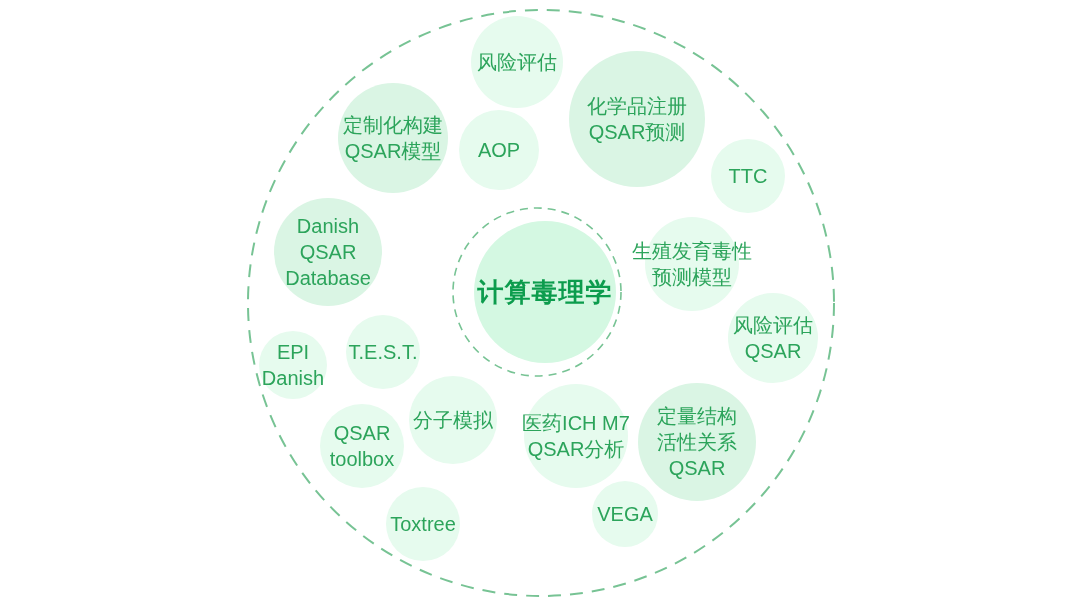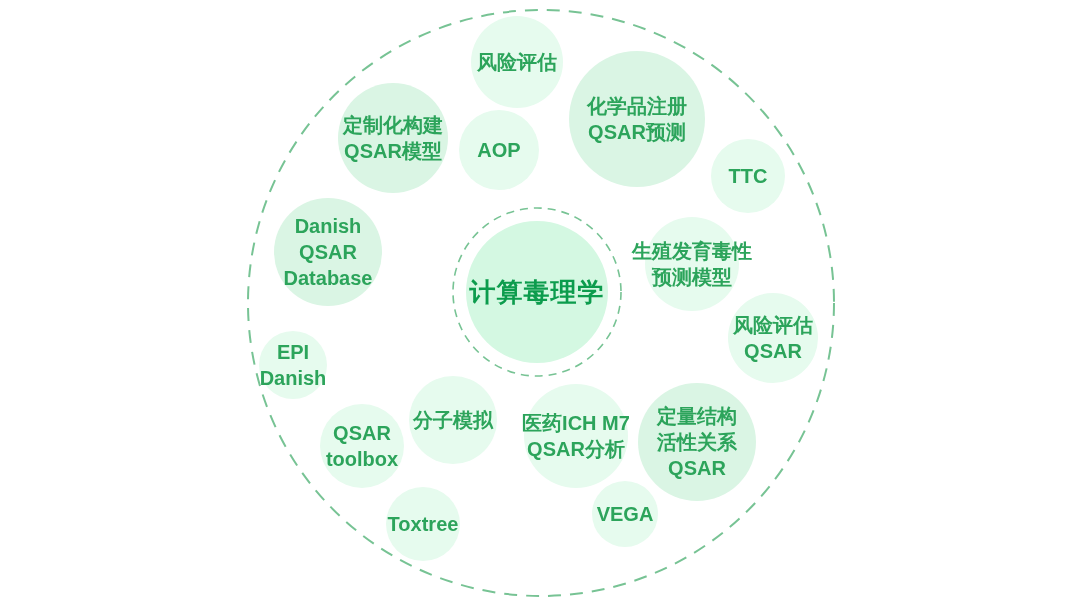--- a/index.html
+++ b/index.html
@@ -23,27 +23,27 @@
   .rings{position:absolute;left:0;top:0;width:1080px;height:608px;}
   .rings circle{fill:none;stroke:var(--dash-green);}
   .outer-ring{stroke-width:2;stroke-dasharray:13 9;}
   .inner-ring{stroke-width:1.6;stroke-dasharray:8 6;}
   .bubble{
     position:absolute;border-radius:50%;
     display:flex;flex-direction:column;align-items:center;justify-content:center;
     text-align:center;color:var(--label-green);
     font-size:20px;line-height:26px;
   }
-  .bubble span{white-space:nowrap;font-weight:bold;}
+  .bubble span{white-space:nowrap;}
   .bubble.light{background:var(--bubble-light);}
   .bubble.mid{background:var(--bubble-medium);}
   .center-bubble{
     background:var(--center-fill);
     color:var(--title-green);
-    font-size:26px;font-weight:700;letter-spacing:1px;
+    font-size:26px;font-weight:700;letter-spacing:1px;margin-left:8px;
   }
 </style>
 </head>
 <body>
 
 <div class="canvas">
 
   <svg class="rings" width="1080" height="608" viewBox="0 0 1080 608" xmlns="http://www.w3.org/2000/svg">
     <circle class="outer-ring" cx="541" cy="303" r="293"></circle>
     <circle class="inner-ring" cx="537" cy="292" r="84"></circle>
@@ -85,20 +85,23 @@
   <div class="bubble light" style="left:728px;top:293px;width:90px;height:90px">
     <span>风险评估</span>
     <span>QSAR</span>
   </div>
 
   <div class="bubble light" style="left:259px;top:331px;width:68px;height:68px">
     <span>EPI</span>
     <span>Danish</span>
   </div>
 
+  <div class="bubble light" style="left:346px;top:315px;width:74px;height:74px">
+    <span>T.E.S.T.</span>
+  </div>
 
   <div class="bubble light" style="left:409px;top:376px;width:88px;height:88px">
     <span>分子模拟</span>
   </div>
 
   <div class="bubble light" style="left:320px;top:404px;width:84px;height:84px">
     <span>QSAR</span>
     <span>toolbox</span>
   </div>
 

